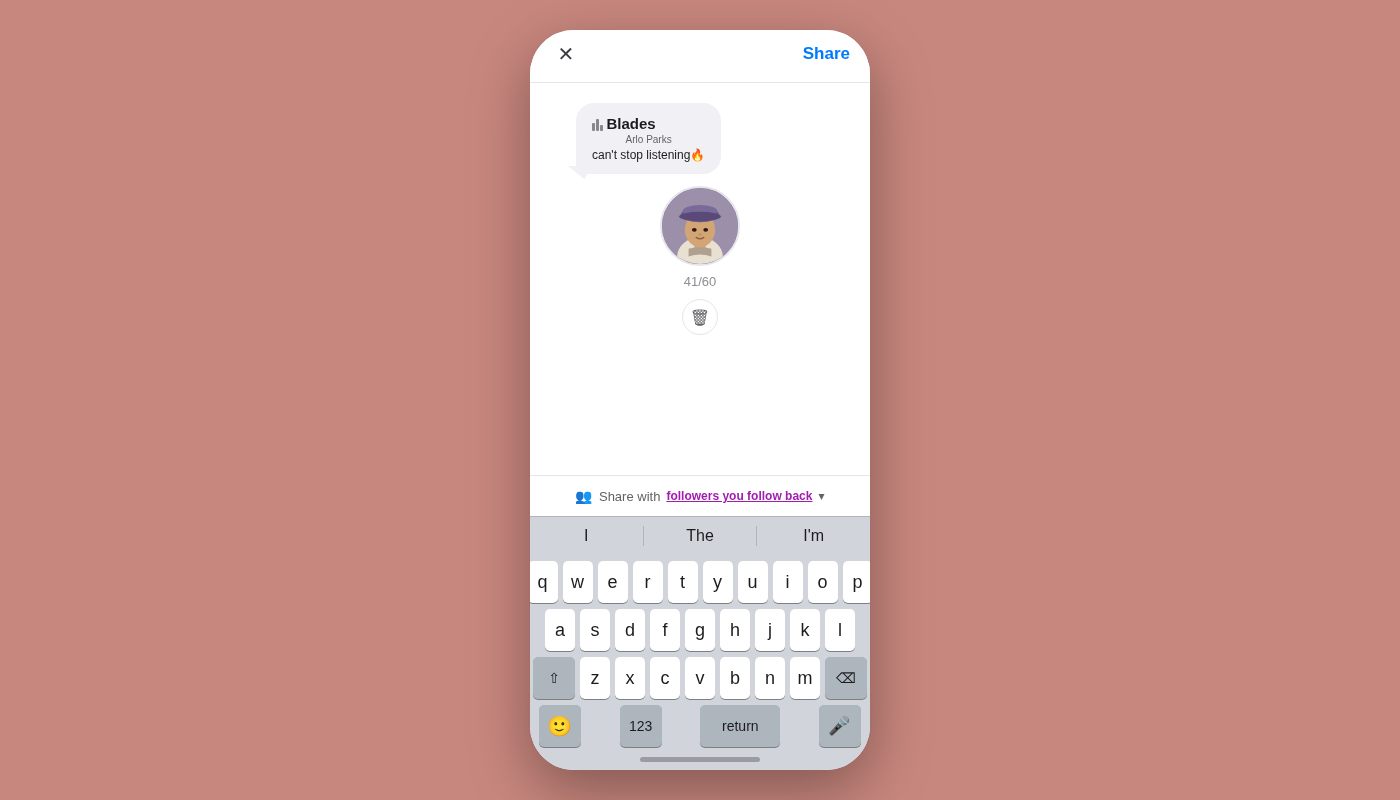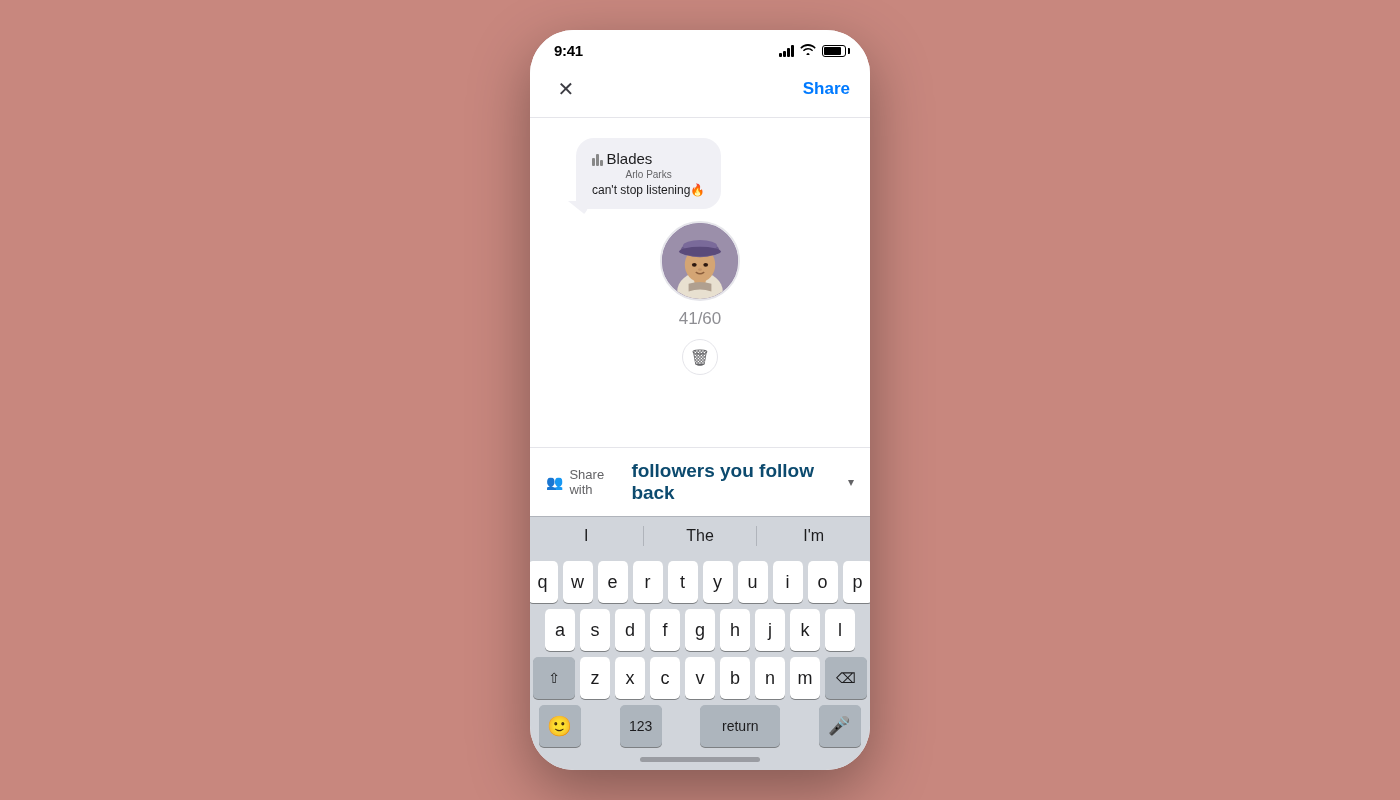--- a/index.html
+++ b/index.html
@@ -186,21 +186,21 @@
     }
 
     .music-bar {
       background: #888;
       width: 2.5px;
       border-radius: 1px;
     }
 
     .song-title {
       font-size: 15px;
-      font-weight: 400;
+      font-weight: 700;
       color: #1c1c1e;
     }
 
     .artist-name {
       font-size: 10px;
       color: #636366;
       text-align: center;
       margin-bottom: 3px;
     }
 
@@ -231,21 +231,21 @@
       position: relative;
     }
 
     
     .avatar-portrait {
       width: 100%;
       height: 100%;
     }
 
     .char-count {
-      font-size: 17px;
+      font-size: 13px;
       color: #8e8e93;
       margin-top: 8px;
     }
 
     .delete-btn {
       width: 36px;
       height: 36px;
       border-radius: 50%;
       border: 1.5px solid #e5e5ea;
       background: white;
@@ -272,23 +272,24 @@
       gap: 6px;
       flex-shrink: 0;
     }
 
     .share-with-text {
       font-size: 13px;
       color: #636366;
     }
 
     .share-with-audience {
-      font-size: 19px;
+      font-size: 12px;
       font-weight: 700;
-      color: #0c4a6e;
+      color: #a21caf;
+      text-decoration: underline;
     }
 
     .chevron-down {
       font-size: 12px;
       color: #636366;
     }
 
     .people-icon {
       font-size: 14px;
     }
@@ -442,41 +443,20 @@
       background: #1c1c1e;
       border-radius: 3px;
       opacity: 0.3;
     }
   </style>
 </head>
 <body>
 
 <div class="phone-frame">
 
-  <div class="status-bar">
-    <span class="status-time">9:41</span>
-    <div class="status-icons">
-      <div class="signal-bars">
-        <div class="signal-bar" style="height:4px"></div>
-        <div class="signal-bar" style="height:6px"></div>
-        <div class="signal-bar" style="height:9px"></div>
-        <div class="signal-bar" style="height:12px"></div>
-      </div>
-      <span class="wifi-icon">
-        <svg width="16" height="12" viewBox="0 0 16 12">
-          <path d="M8 10a1.5 1.5 0 1 1 0 3 1.5 1.5 0 0 1 0-3z" fill="#000"></path>
-          <path d="M8 6.5c1.6 0 3 .65 4.05 1.7l1.06-1.06A7.48 7.48 0 0 0 8 5a7.48 7.48 0 0 0-5.11 2.14l1.06 1.06A5.48 5.48 0 0 1 8 6.5z" fill="#000"></path>
-          <path d="M8 3c2.6 0 4.95 1.05 6.65 2.75l1.06-1.06A10.47 10.47 0 0 0 8 1 10.47 10.47 0 0 0 .29 4.69l1.06 1.06A8.47 8.47 0 0 1 8 3z" fill="#000"></path>
-        </svg>
-      </span>
-      <div class="battery-icon">
-        <div class="battery-fill"></div>
-      </div>
-    </div>
-  </div>
 
   <div class="nav-bar">
     <div class="close-btn">
       <span class="close-x">✕</span>
     </div>
     <span class="share-btn">Share</span>
   </div>
 
   <div class="content-area">
 

